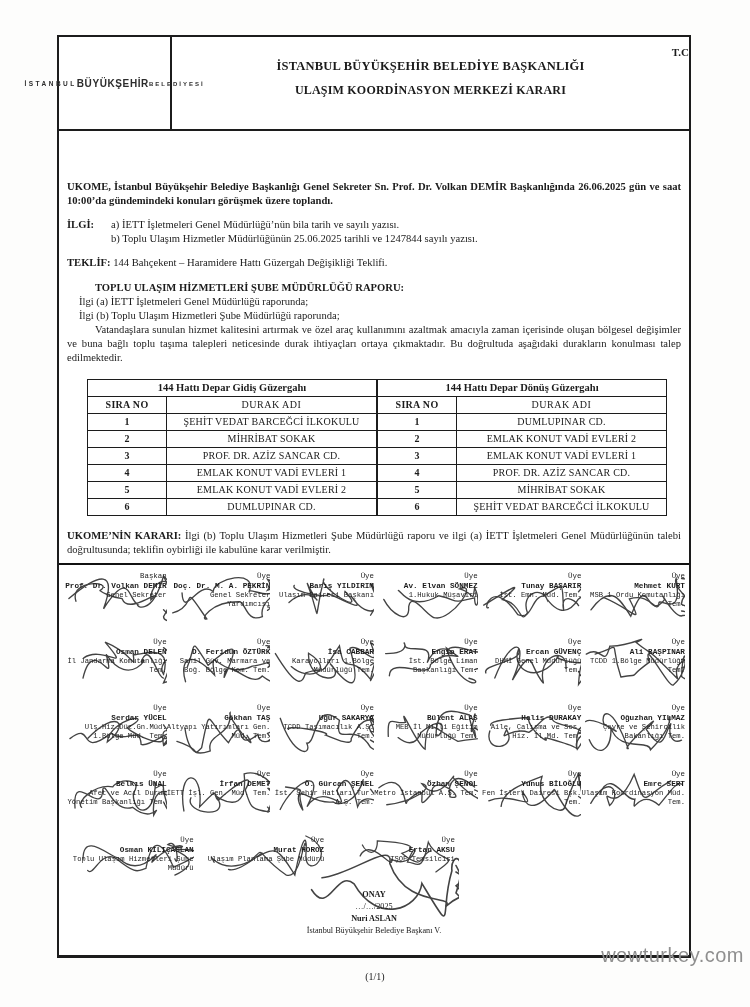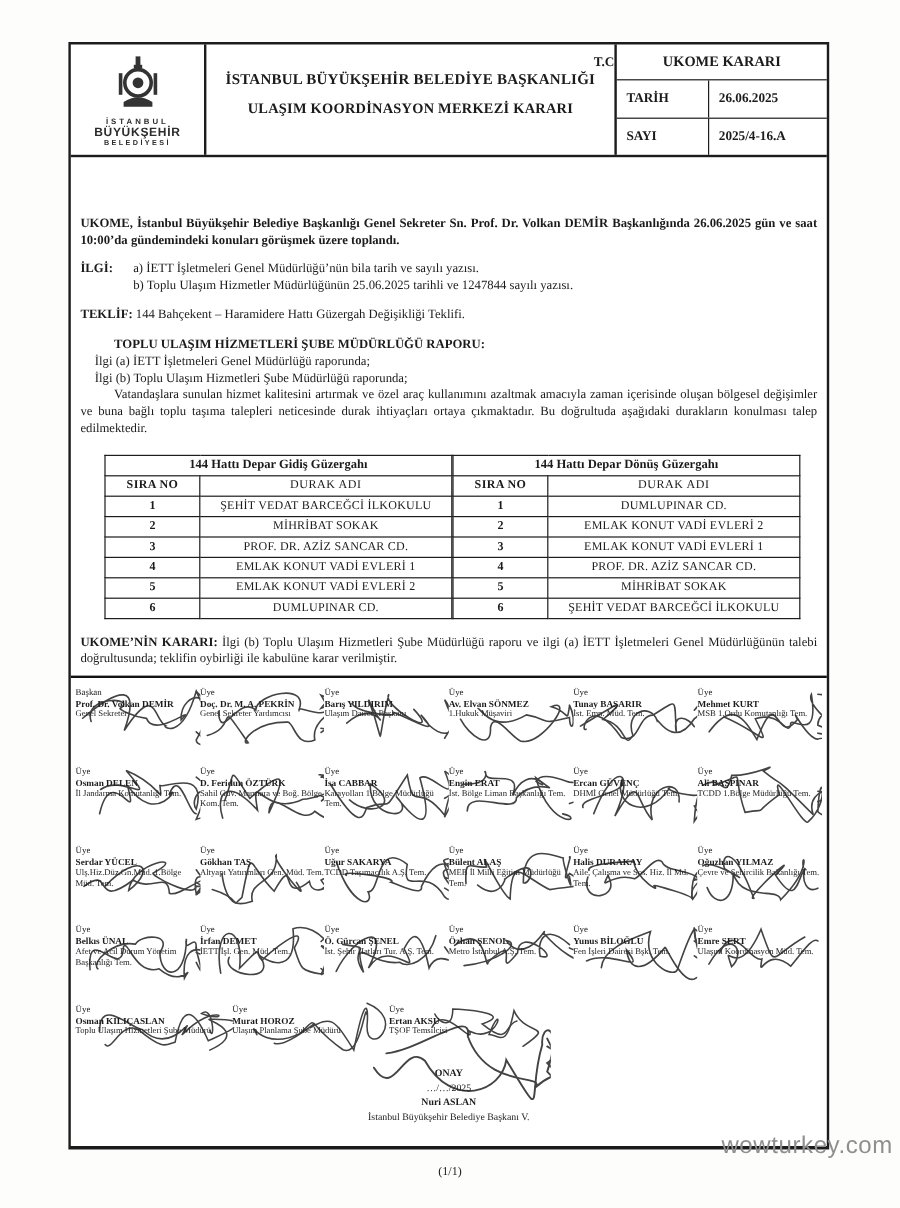--- a/index.html
+++ b/index.html
@@ -3,21 +3,21 @@
 <meta charset="utf-8">
 <style>
   html,body{margin:0;padding:0;}
   body{width:750px;height:1007px;background:#fdfdfc;position:relative;overflow:hidden;
        font-family:"Liberation Serif",serif;color:#1b1b1b;}
   .page{position:absolute;inset:0;}
   .doc{position:absolute;left:57px;top:35px;width:634px;height:923px;
        border:2px solid #1c1c1c;border-bottom-width:3px;background:#fff;box-sizing:border-box;}
   
   .hdr{display:flex;border-bottom:2px solid #1c1c1c;height:92px;}
-  .logo-cell{width:113px;border-right:2px solid #1c1c1c;display:flex;flex-direction:column;
+  .logo-cell{width:113px;border-right:2px solid #1c1c1c;display:flex;flex-direction:row;
              align-items:center;justify-content:center;padding-top:2px;box-sizing:border-box;}
   .logo-txt{font-family:"Liberation Sans",sans-serif;text-align:center;line-height:1.15;color:#2c2c2c;}
   .lg1{font-size:6.5px;letter-spacing:2.5px;font-weight:600;}
   .lg2{font-size:10px;letter-spacing:.6px;font-weight:800;}
   .lg3{font-size:6px;letter-spacing:2px;font-weight:600;}
   .title-cell{flex:1;text-align:center;padding-top:9px;box-sizing:border-box;}
   .t1{font-size:11px;font-weight:700;text-align:right;}
   .t2{font-size:12.5px;font-weight:700;margin-top:1px;letter-spacing:.2px;}
   .t3{font-size:12px;font-weight:700;margin-top:9px;letter-spacing:.2px;}
   .meta-cell{width:177px;border-left:2px solid #1c1c1c;display:flex;flex-direction:column;box-sizing:border-box;}
@@ -47,22 +47,22 @@
   .th-no{width:72px;font-weight:700;letter-spacing:.3px;}
   .th-name{font-weight:400;letter-spacing:.5px;}
   td.c-no{font-weight:700;}
   td.c-stop{letter-spacing:.2px;}
   .karar{margin:13px 8px 0 8px;font-size:10.6px;text-align:justify;line-height:1.35;}
   .divider{border-top:2.6px solid #111;margin-top:6px;}
   
   .sig-area{position:relative;padding:2px 4px 0 4px;}
   .sig-row{display:grid;grid-template-columns:repeat(6,1fr);min-height:66px;}
   .sig-row-short{grid-template-columns:repeat(3,1fr);width:63%;min-height:54px;}
-  .sig-cell{position:relative;text-align:left;padding-top:5px;font-size:7.4px;line-height:1.25;
-            font-family:Liberation Serif, serif;}
+  .sig-cell{position:relative;text-align:right;padding-top:5px;font-size:7.4px;line-height:1.25;
+            font-family:Liberation Mono, monospace;}
   .sig-role{font-size:7.4px;}
   .sig-name{font-weight:700;font-size:7.7px;}
   .sig-org{font-size:7.2px;color:#222;}
   .sig-cell svg{position:absolute;left:0;top:-6px;width:100%;height:110%;pointer-events:none;opacity:.85;}
   
   .approval{position:relative;width:230px;margin:4px auto 0 auto;text-align:center;
             font-size:8.2px;line-height:1.45;}
   .ap-title{font-weight:700;}
   .ap-name{font-weight:700;}
   .approval svg{position:absolute;left:30px;top:-52px;width:170px;height:120px;pointer-events:none;opacity:.85;}
@@ -93,31 +93,20 @@
         </svg>
         <div class="logo-txt lg1">İSTANBUL</div>
         <div class="logo-txt lg2">BÜYÜKŞEHİR</div>
         <div class="logo-txt lg3">BELEDİYESİ</div>
       </div>
       <div class="title-cell">
         <div class="t1">T.C</div>
         <div class="t2">İSTANBUL BÜYÜKŞEHİR BELEDİYE BAŞKANLIĞI</div>
         <div class="t3">ULAŞIM KOORDİNASYON MERKEZİ KARARI</div>
       </div>
-      <div class="meta-cell">
-        <div class="meta-title">UKOME KARARI</div>
-        <div class="meta-row">
-          <div class="meta-label">TARİH</div>
-          <div class="meta-value">26.06.2025</div>
-        </div>
-        <div class="meta-row">
-          <div class="meta-label">SAYI</div>
-          <div class="meta-value">2025/4-16.A</div>
-        </div>
-      </div>
     </div>
 
     <div class="body-sec">
       <div class="p-intro">UKOME, İstanbul Büyükşehir Belediye Başkanlığı Genel Sekreter Sn. Prof. Dr. Volkan DEMİR Başkanlığında 26.06.2025 gün ve saat 10:00’da gündemindeki konuları görüşmek üzere toplandı.</div>
 
       <div class="ilgi">
         <div class="ilgi-label">İLGİ:</div>
         <div class="ilgi-items">
           <div>a) İETT İşletmeleri Genel Müdürlüğü’nün bila tarih ve sayılı yazısı.</div>
           <div>b) Toplu Ulaşım Hizmetler Müdürlüğünün 25.06.2025 tarihli ve 1247844 sayılı yazısı.</div>

